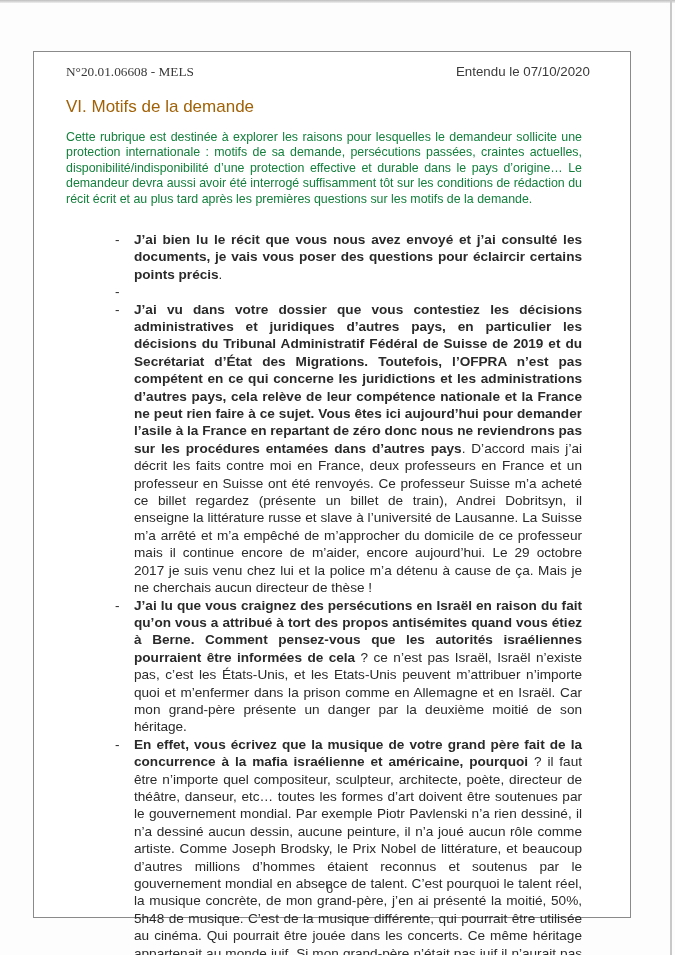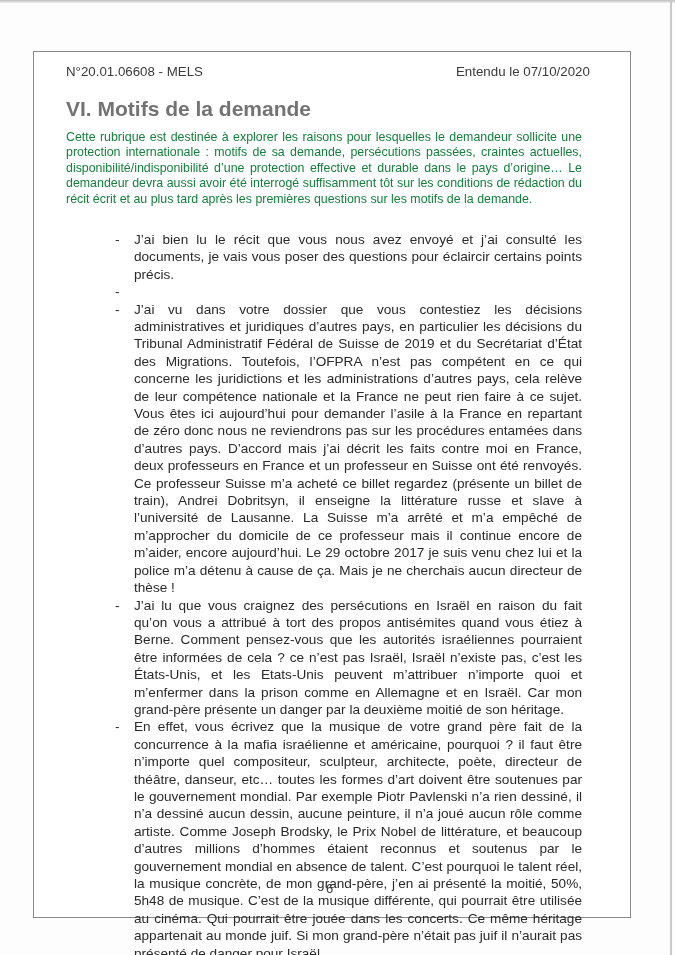--- a/index.html
+++ b/index.html
@@ -6,31 +6,31 @@
   body {
     width: 675px; height: 955px; background: #fdfdfd; position: relative; overflow: hidden;
     font-family: "Liberation Sans", sans-serif; color: #2a2a2a;
   }
   .scan-top { position: absolute; left: 0; top: 0; width: 675px; height: 3px; background: linear-gradient(#bdbdbd, #efefef); }
   .scan-right { position: absolute; left: 670px; top: 0; width: 2px; height: 955px; background: #c9c9c9; }
   .frame {
     position: absolute; left: 33px; top: 51px; width: 598px; height: 867px;
     border: 1px solid #8a8a8a; box-sizing: border-box; background: #fff;
   }
-  .hdr-left { position: absolute; left: 66px; top: 64px; font-size: 13.3px; color: #3a3a3a; }
+  .hdr-left { position: absolute; left: 66px; top: 64px; font-size: 13.3px; color: #3a3a3a; font-family: Liberation Serif, serif; }
   .hdr-right { position: absolute; left: 456px; top: 64px; font-size: 13.3px; color: #3a3a3a; }
-  .title { position: absolute; left: 66px; top: 97px; font-size: 21px; font-weight: bold; color: #737373; }
+  .title { position: absolute; left: 66px; top: 97px; font-size: 17px; font-weight: normal; color: #a16207; }
   .intro {
     position: absolute; left: 66px; top: 130px; width: 516px; font-size: 12.4px; line-height: 15.4px;
     text-align: justify; color: #15803d;
   }
   .qa { position: absolute; left: 110px; top: 231px; width: 472px; font-size: 13.6px; line-height: 17.4px; color: #2a2a2a; }
   .item { position: relative; padding-left: 24px; text-align: justify; }
   .dash { position: absolute; left: 5px; top: 0; }
-  .q { font-weight: normal; }
+  .q { font-weight: bold; }
   .pagenum { position: absolute; left: 326px; top: 881px; font-size: 13px; color: #3a3a3a; }
 </style>
 </head>
 <body>
 
 <div class="scan-top"></div>
 <div class="scan-right"></div>
 
 <div class="frame"></div>
 

